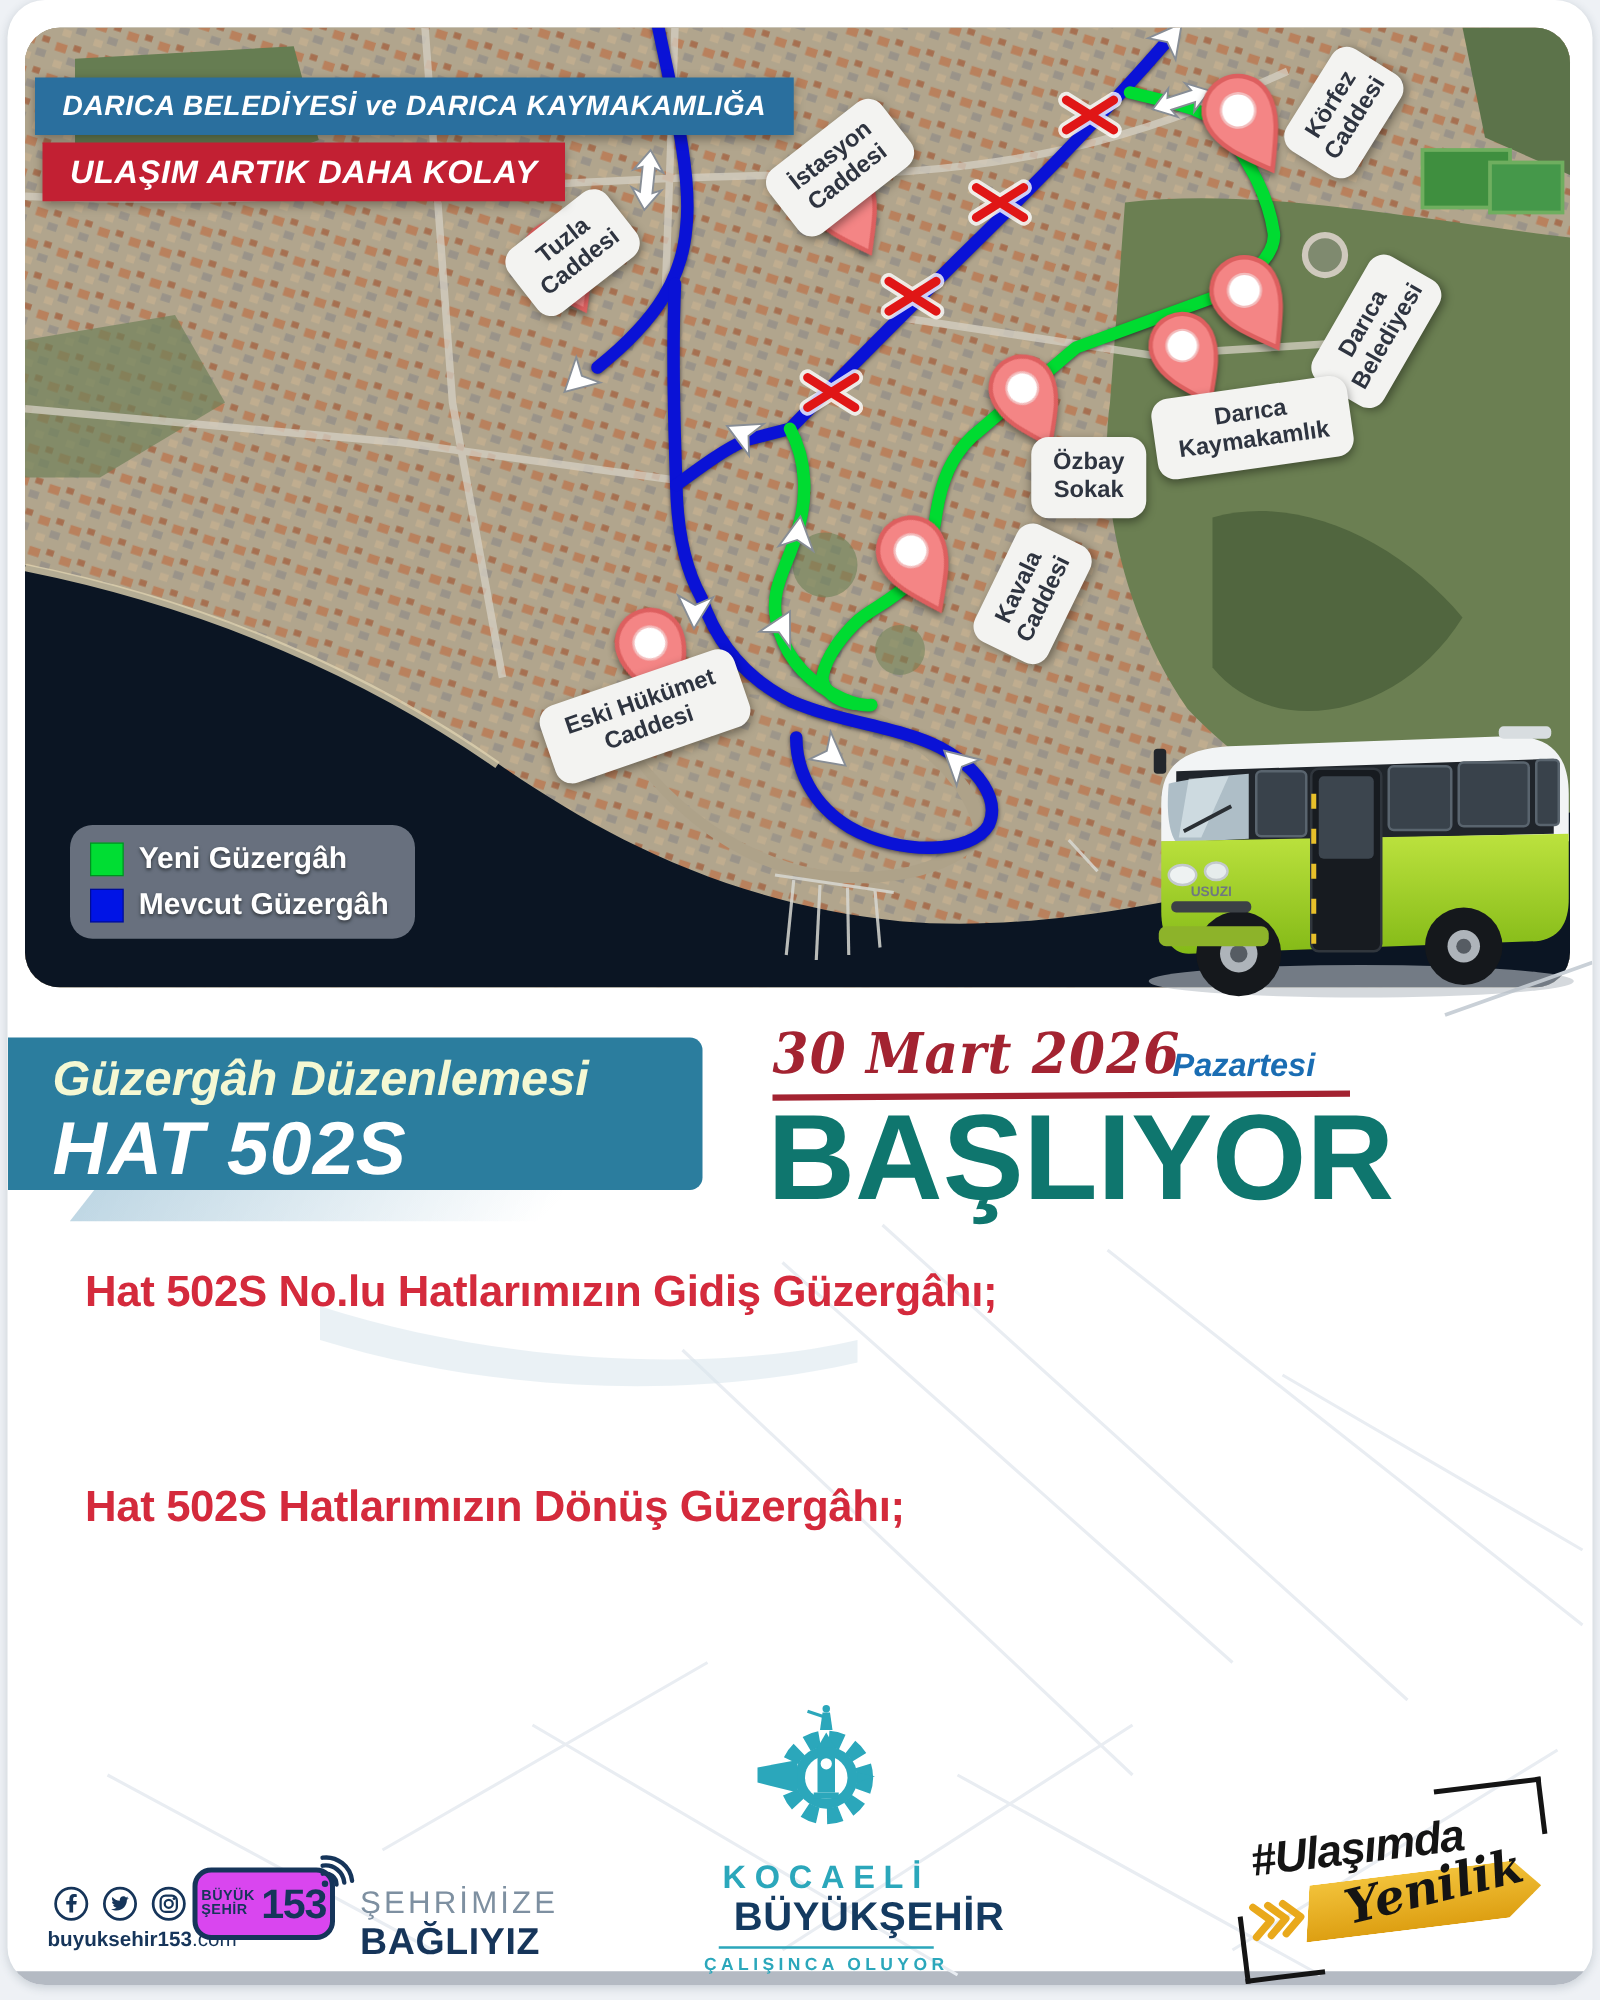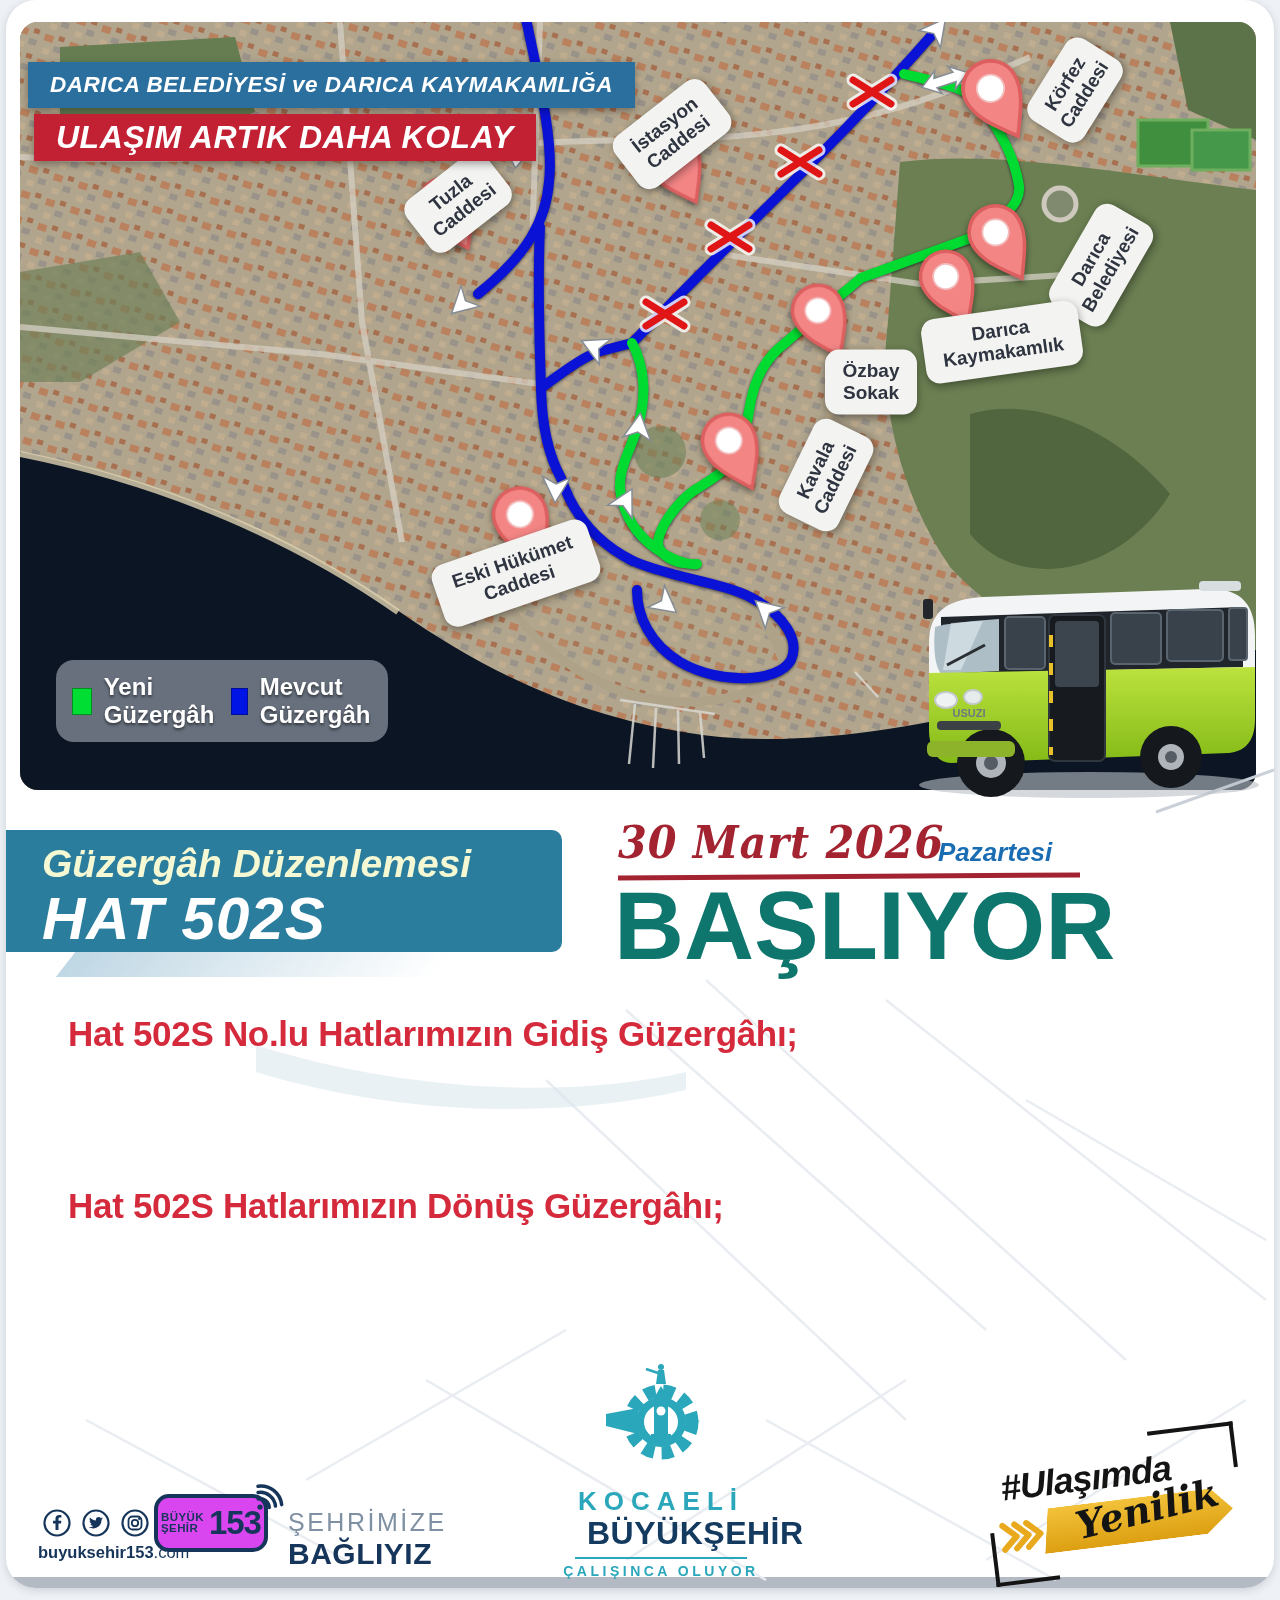--- a/index.html
+++ b/index.html
@@ -3,31 +3,31 @@
 <meta charset="utf-8">
 <style>
   * { margin:0; padding:0; box-sizing:border-box; }
   html,body { width:1280px; height:1600px; }
   body { background:#eef1f5; font-family:"Liberation Sans", sans-serif; position:relative; overflow:hidden; }
   .card { position:absolute; left:6px; top:0; width:1268px; height:1588px; background:#ffffff;
           border-radius:30px; overflow:hidden; box-shadow:0 2px 8px rgba(40,60,80,.18); }
   .bottom-bar { position:absolute; left:0; bottom:0; width:100%; height:11px; background:#b4bac3; }
 
   
-  .map { position:absolute; left:14px; top:22px; width:1236px; height:768px; border-radius:18px; overflow:hidden; background:#a89d87; }
+  .map { position:absolute; left:14px; top:22px; width:1236px; height:768px; border-radius:28px; overflow:hidden; background:#a89d87; }
   .map svg.mapart { position:absolute; left:0; top:0; }
   .banner { position:absolute; display:flex; align-items:center; color:#fff; font-weight:700; font-style:italic;
             padding:0 22px; letter-spacing:.5px; box-shadow:0 3px 8px rgba(0,0,0,.35); z-index:7; }
   .banner-blue { left:8px; top:40px; height:46px; background:#2a6f9e; font-size:22.5px; }
-  .banner-red  { left:14px; top:92px; height:47px; background:#c22033; font-size:32px; }
+  .banner-red  { left:14px; top:92px; height:47px; background:#c22033; font-size:26px; }
   .pin-label { position:absolute; background:#f3f3f1; color:#2e3440; font-weight:700; text-align:center;
                border-radius:14px; padding:10px 12px; font-size:19px; line-height:1.18; z-index:5;
                box-shadow:0 3px 8px rgba(0,0,0,.4); transform:translate(-50%,-50%) rotate(var(--r)); }
-  .legend { position:absolute; left:36px; top:638px; width:332px; padding:13px 16px; border-radius:18px;
-            background:rgba(125,133,146,.82); z-index:7; display:flex; gap:9px; }
+  .legend { position:absolute; left:36px; top:638px; width:276px; padding:13px 16px; border-radius:18px;
+            background:rgba(125,133,146,.82); z-index:7; display:flex; flex-direction:column; gap:9px; }
   .legend-row { display:flex; align-items:center; gap:12px; }
   .swatch { width:27px; height:27px; display:inline-block; border:1px solid rgba(0,0,0,.35); }
   .legend-row span.lbl { color:#fff; font-weight:700; font-size:24px; text-shadow:0 2px 3px rgba(0,0,0,.55); }
 
   
   .bus { position:absolute; left:893px; top:543px; z-index:8; }
 
   
   .band { position:absolute; left:0; top:830px; width:556px; height:122px; background:#2b7d9e;
           border-radius:0 10px 10px 0; z-index:6; padding:12px 0 0 36px; }

